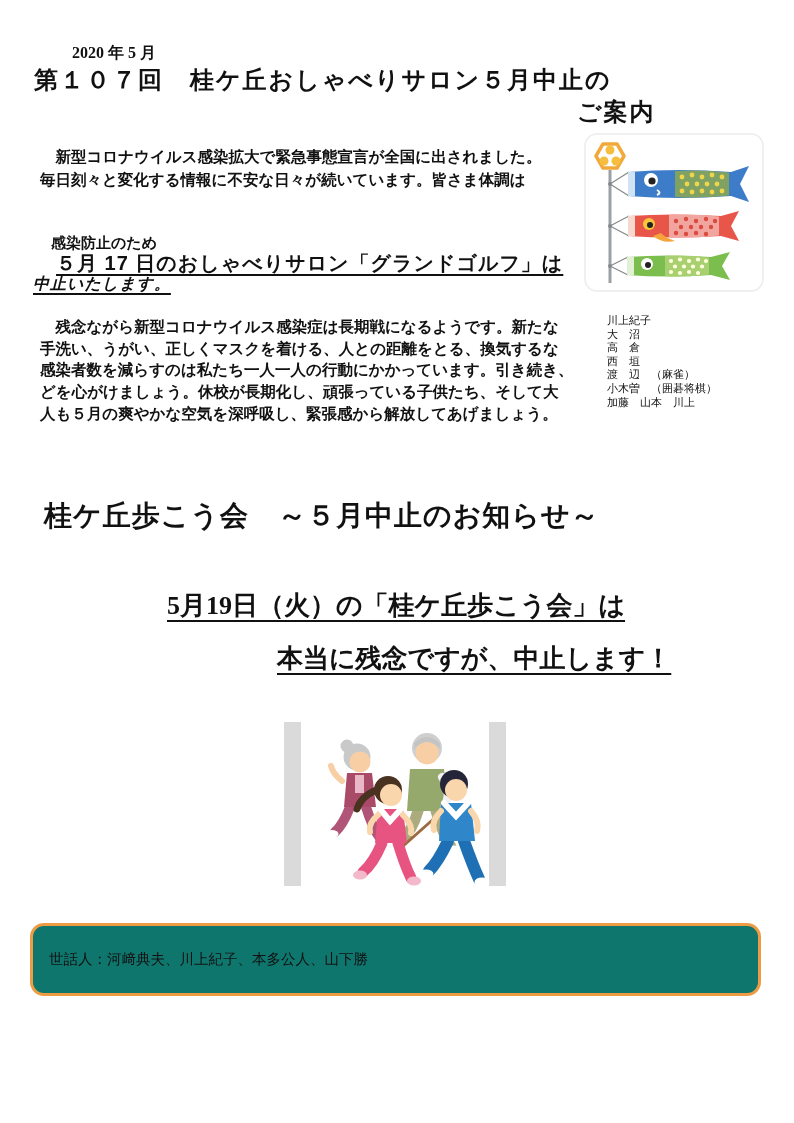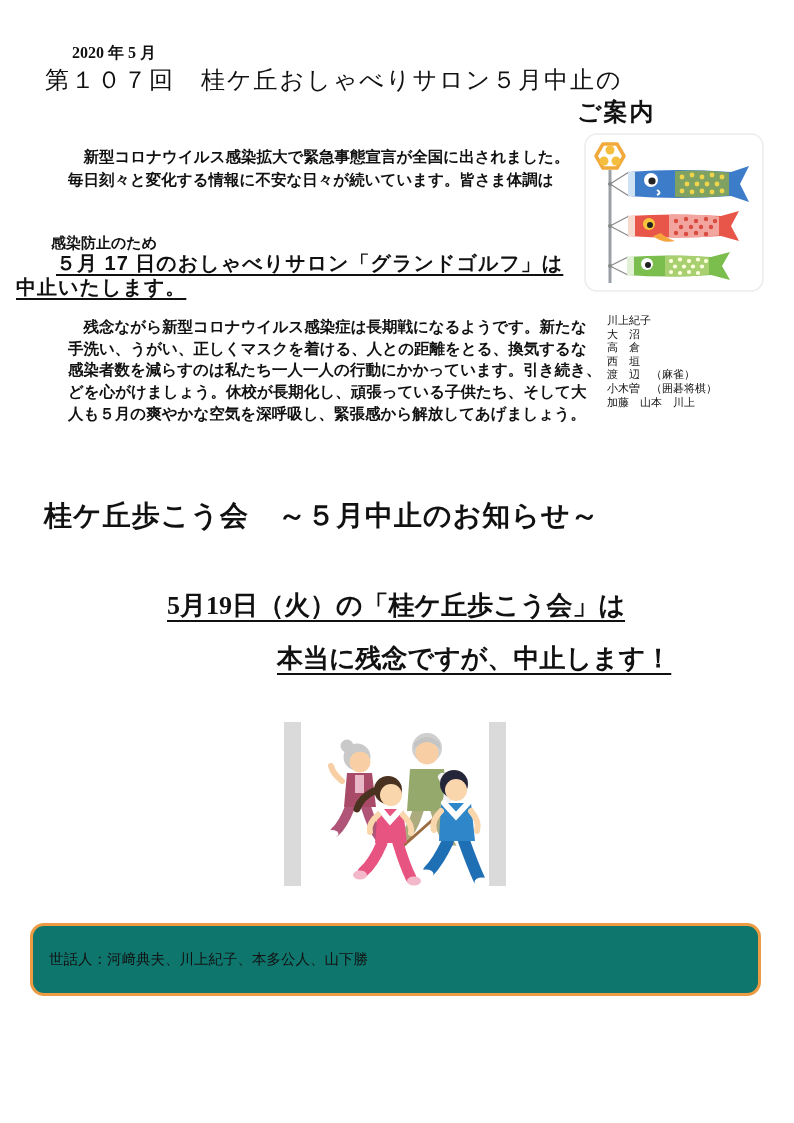--- a/index.html
+++ b/index.html
@@ -13,40 +13,40 @@
     overflow:hidden;
   }
   .abs { position:absolute; white-space:nowrap; }
 
   .date-header {
     left:72px; top:43px;
     font-family:"Liberation Serif", serif;
     font-weight:bold; font-size:16px;
   }
   .main-title-1 {
-    left:45px; top:64px;
-    font-weight:normal; font-size:24px; letter-spacing:2px;
+    left:34px; top:64px;
+    font-weight:bold; font-size:24px; letter-spacing:2px;
   }
   .main-title-2 {
     left:577px; top:96px;
     font-weight:bold; font-size:24px; letter-spacing:2px;
   }
 
   .para1 { left:40px; top:146px; font-weight:bold; font-size:15.5px; line-height:22.5px; }
   .para2 { left:40px; top:316px; font-weight:bold; font-size:15.5px; line-height:21.7px; }
-  .para1 div, .para2 div { white-space:nowrap;margin-left:28px; }
+  .para1 div, .para2 div { white-space:nowrap; }
 
   .notice-lead { left:51px; top:234px; font-weight:bold; font-size:15px; }
   .notice-l1 {
     left:56px; top:250px; font-weight:bold; font-size:20px; letter-spacing:1px;
     text-decoration:underline; text-decoration-thickness:2px; text-underline-offset:4px;
   }
   .notice-l2 {
-    left:16px; top:274px; font-weight:bold; font-size:20px; letter-spacing:1px;
-    text-decoration:underline; text-decoration-thickness:2px; text-underline-offset:4px;
+    left:33px; top:274px; font-weight:bold; font-size:16px; letter-spacing:1px;
+    text-decoration:underline; text-decoration-thickness:2px; text-underline-offset:4px;font-style:italic;
   }
 
   .staff-list { left:607px; top:314px; font-size:11px; line-height:13.6px; font-weight:normal; }
   .staff-list div { white-space:nowrap; }
 
   .walk-headline {
     left:44px; top:497px;
     font-weight:900; font-size:28px; letter-spacing:1px;
   }
   .walk-l1 {

